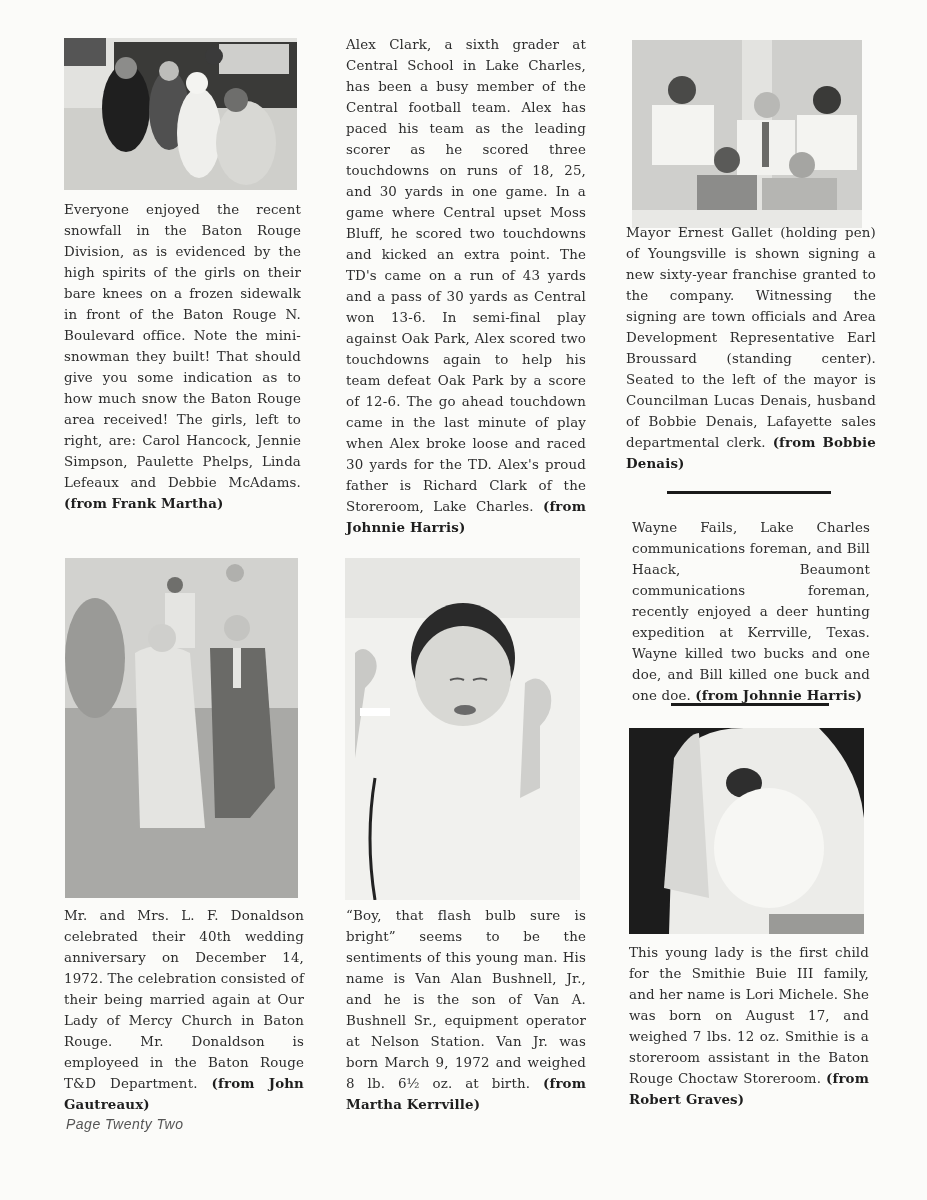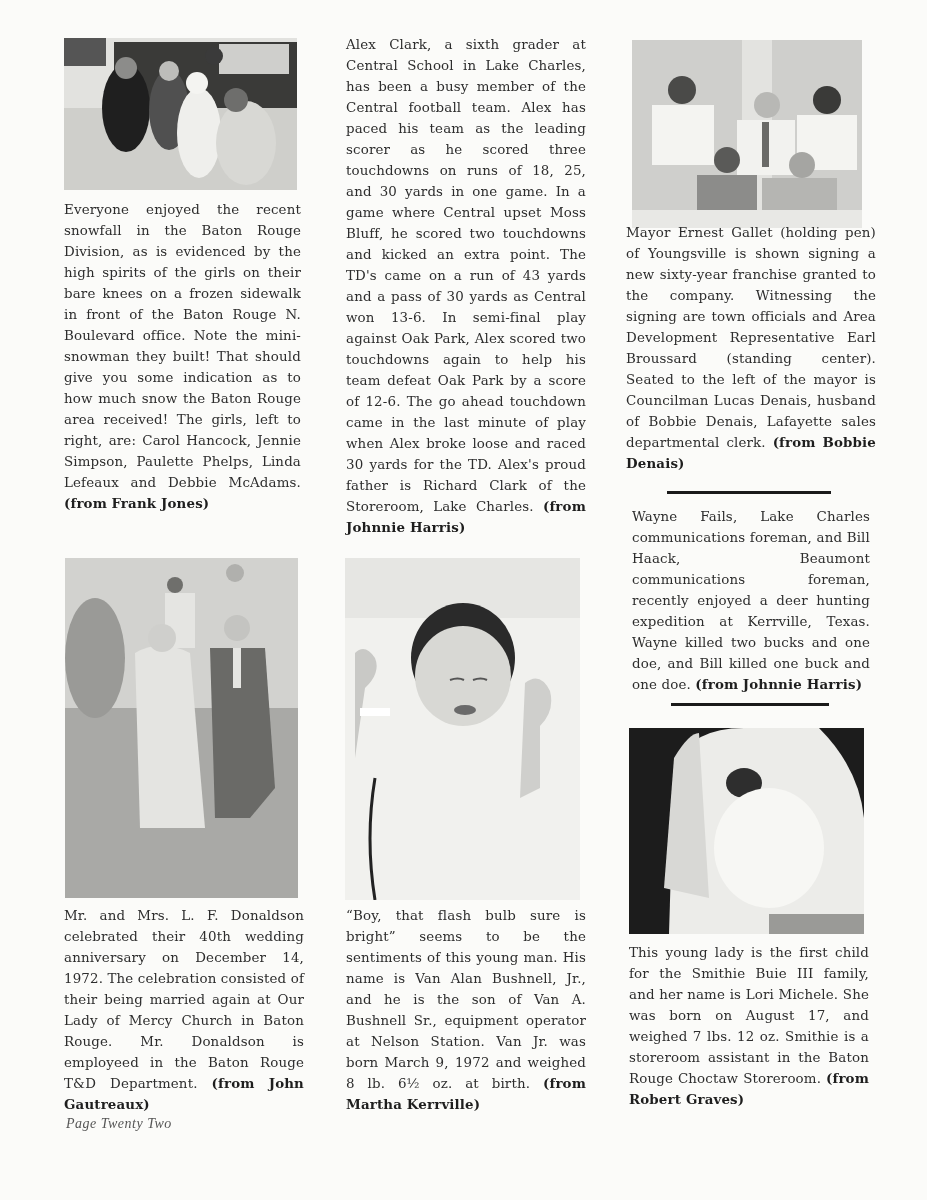--- a/index.html
+++ b/index.html
@@ -15,21 +15,21 @@
     line-height: 21px;
     text-align: justify;
     letter-spacing: 0.15px;
     color: #2d2d2d;
   }
   .cap b { font-weight: bold; color: #1e1e1e; }
   .photo { position: absolute; overflow: hidden; }
   .rule { position: absolute; height: 3px; background: #1a1a1a; }
   .folio {
     position: absolute; left: 66px; top: 1116px;
-    font-family: Liberation Serif, serif; font-style: italic;
+    font-family: Liberation Sans, sans-serif; font-style: italic;
     font-size: 14px; color: #555; letter-spacing: 0.5px;
   }
 </style>
 </head>
 <body>
 
 <div class="photo" style="left:64px; top:38px; width:233px; height:152px; background:#d9d9d6;">
   <svg width="233" height="152" viewBox="0 0 233 152">
     <rect width="233" height="152" fill="#e2e2df"></rect>
     <rect x="0" y="0" width="42" height="28" fill="#555"></rect>
@@ -44,21 +44,21 @@
     <circle cx="133" cy="45" r="11" fill="#f4f4f1"></circle>
     <circle cx="150" cy="18" r="9" fill="#3a3a3a"></circle>
     <ellipse cx="182" cy="105" rx="30" ry="42" fill="#d8d8d4"></ellipse>
     <circle cx="172" cy="62" r="12" fill="#6e6e6c"></circle>
   </svg>
 </div>
 
 <div class="cap" style="left:64px; top:199px; width:237px;">
   <span>Everyone enjoyed the recent snowfall in the Baton Rouge Division, as is evidenced by the high spirits of the girls on their bare knees on a frozen sidewalk in front of the Baton Rouge N. Boulevard office. Note the mini-snowman they built! That should give you some indication as to how much snow the Baton Rouge area received! The girls, left to right, are: Carol Hancock, Jennie Simpson, Paulette Phelps, Linda Lefeaux and Debbie McAdams.</span>
   <b>(from</b>
-  <b>Frank Jones)</b>
+  <b>Frank Martha)</b>
 </div>
 
 <div class="photo" style="left:65px; top:558px; width:233px; height:340px;">
   <svg width="233" height="340" viewBox="0 0 233 340">
     <rect width="233" height="340" fill="#bdbdba"></rect>
     <rect x="0" y="0" width="233" height="150" fill="#d2d2cf"></rect>
     <rect x="0" y="150" width="233" height="190" fill="#a9a9a6"></rect>
     <ellipse cx="30" cy="100" rx="30" ry="60" fill="#9a9a97"></ellipse>
     <circle cx="170" cy="15" r="9" fill="#b0b0ad"></circle>
     <circle cx="110" cy="27" r="8" fill="#6f6f6c"></circle>
@@ -125,21 +125,21 @@
 </div>
 
 <div class="cap" style="left:626px; top:222px; width:250px;">
   <span>Mayor Ernest Gallet (holding pen) of Youngsville is shown signing a new sixty-year franchise granted to the company. Witnessing the signing are town officials and Area Development Representative Earl Broussard (standing center). Seated to the left of the mayor is Councilman Lucas Denais, husband of Bobbie Denais, Lafayette sales departmental clerk.</span>
   <b>(from</b>
   <b>Bobbie Denais)</b>
 </div>
 
 <div class="rule" style="left:667px; top:491px; width:164px;"></div>
 
-<div class="cap" style="left:632px; top:506px; width:238px;">
+<div class="cap" style="left:632px; top:517px; width:238px;">
   <span>Wayne Fails, Lake Charles communications foreman, and Bill Haack, Beaumont communications foreman, recently enjoyed a deer hunting expedition at Kerrville, Texas. Wayne killed two bucks and one doe, and Bill killed one buck and one doe.</span>
   <b>(from</b>
   <b>Johnnie Harris)</b>
 </div>
 
 <div class="rule" style="left:671px; top:703px; width:158px;"></div>
 
 <div class="photo" style="left:629px; top:728px; width:235px; height:206px;">
   <svg width="235" height="206" viewBox="0 0 235 206">
     <rect width="235" height="206" fill="#1c1c1c"></rect>

